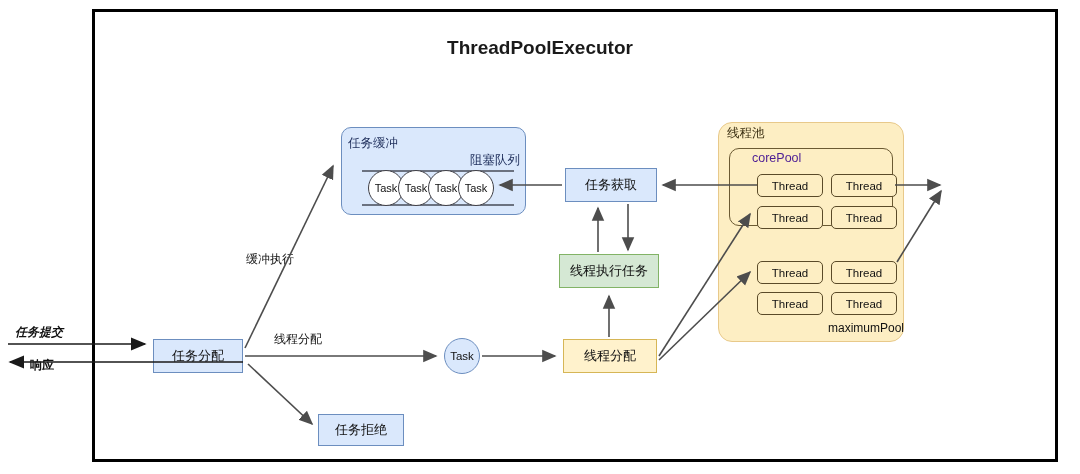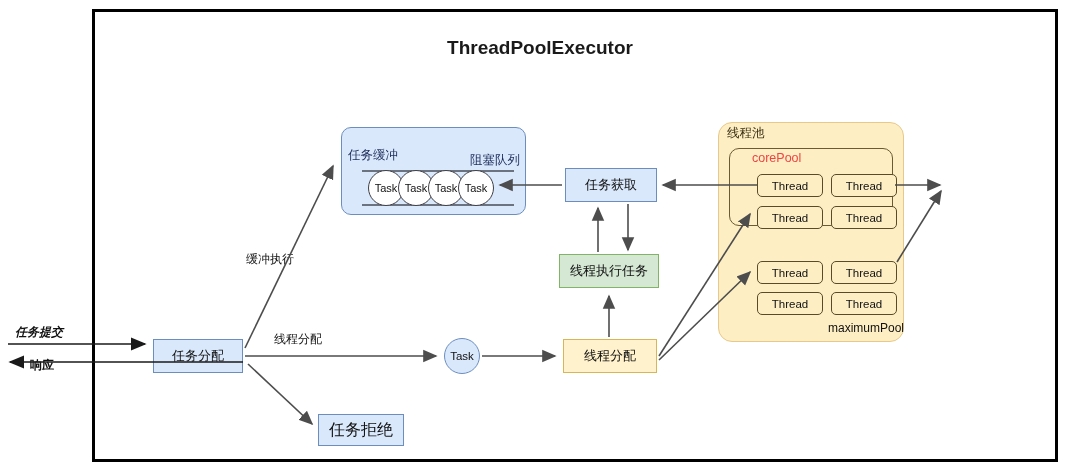--- a/index.html
+++ b/index.html
@@ -9,21 +9,21 @@
   svg#wires{position:absolute;left:0;top:0;width:1080px;height:474px;pointer-events:none;}
 
   .node{position:absolute;box-sizing:border-box;display:flex;align-items:center;
         justify-content:center;text-align:center;}
   .frame{left:92px;top:9px;width:966px;height:453px;border:3px solid #000;background:transparent;}
 
   .title{left:330px;top:34px;width:420px;height:28px;font-size:19px;font-weight:bold;color:#1a1a1a;}
 
   .buf{left:341px;top:127px;width:185px;height:88px;background:#dae8fc;border:1px solid #6c8ebf;
        border-radius:10px;}
-  .buf-label{left:348px;top:146px;width:90px;height:18px;font-size:12.5px;color:#1d2d5a;
+  .buf-label{left:348px;top:134px;width:90px;height:18px;font-size:12.5px;color:#1d2d5a;
              justify-content:flex-start;font-weight:500;}
   .bq-label{left:440px;top:152px;width:80px;height:16px;font-size:12.5px;color:#1d2d5a;
             justify-content:flex-end;font-weight:500;}
   .qline{position:absolute;background:#6b7280;height:2px;}
   .qline.top{left:362px;top:170px;width:152px;}
   .qline.bot{left:362px;top:204px;width:152px;}
   .task-c{position:absolute;width:34px;height:34px;border-radius:50%;background:#ffffff;
           border:1.4px solid #3f3f46;display:flex;align-items:center;justify-content:center;
           font-size:11px;color:#111;}
   .tc1{left:368px;top:170px;} .tc2{left:398px;top:170px;}
@@ -31,33 +31,33 @@
 
   .getbox{left:565px;top:168px;width:92px;height:34px;background:#dae8fc;border:1px solid #6c8ebf;
           font-size:13px;color:#111;}
   .execbox{left:559px;top:254px;width:100px;height:34px;background:#d5e8d4;border:1px solid #82b366;
            font-size:13px;color:#111;}
   .allocbox{left:563px;top:339px;width:94px;height:34px;background:#fff2cc;border:1px solid #d6b656;
             font-size:13px;color:#111;}
   .assignbox{left:153px;top:339px;width:90px;height:34px;background:#dae8fc;border:1px solid #6c8ebf;
              font-size:13px;color:#111;}
   .rejectbox{left:318px;top:414px;width:86px;height:32px;background:#dae8fc;border:1px solid #6c8ebf;
-             font-size:16px;color:#111;}
+             font-size:13px;color:#111;}
   .recyclebox{left:948px;top:168px;width:86px;height:34px;background:#fff2cc;border:1px solid #d6b656;
               font-size:13px;color:#111;}
   .taskcircle{left:444px;top:338px;width:36px;height:36px;border-radius:50%;background:#dae8fc;
               border:1.4px solid #6c8ebf;font-size:11.5px;color:#111;}
 
   .pool{left:718px;top:122px;width:186px;height:220px;background:#fdeec3;border:1px solid #e8c98a;
         border-radius:14px;}
   .pool-label{left:727px;top:124px;width:80px;height:18px;font-size:12.5px;color:#3b2f12;
               justify-content:flex-start;font-weight:500;}
   .corepool{left:729px;top:148px;width:164px;height:78px;background:transparent;border:1px solid #6b5a33;
             border-radius:10px;}
-  .corepool-label{left:752px;top:150px;width:80px;height:16px;font-size:12.5px;color:#ef4444;
+  .corepool-label{left:752px;top:150px;width:80px;height:16px;font-size:12.5px;color:#4c1d95;
                   justify-content:flex-start;}
   .maxpool-label{left:828px;top:320px;width:78px;height:16px;font-size:12px;color:#111;
                  justify-content:flex-start;}
   .thr{position:absolute;width:64px;height:21px;background:#fdeec3;border:1.2px solid #5a4a28;
        border-radius:5px;display:flex;align-items:center;justify-content:center;
        font-size:11.5px;color:#111;}
 
   .edge-label{position:absolute;font-size:12px;color:#111;font-weight:500;white-space:nowrap;}
   .el-buffer{left:246px;top:251px;}
   .el-direct{left:274px;top:331px;}

